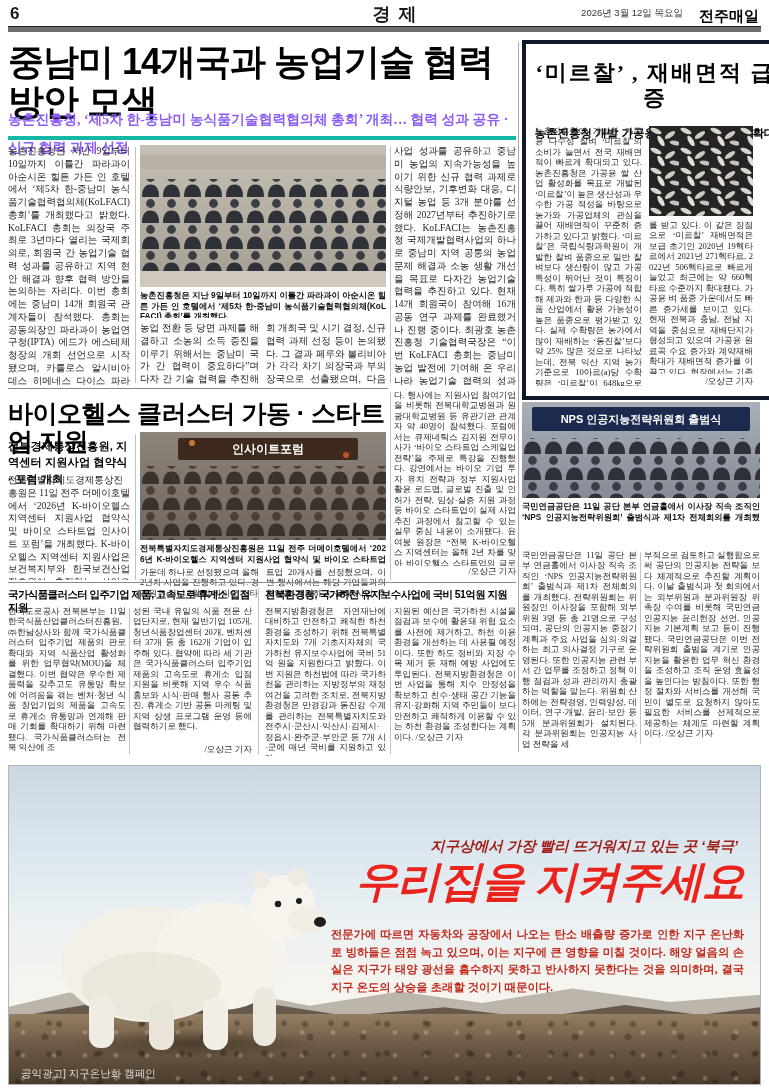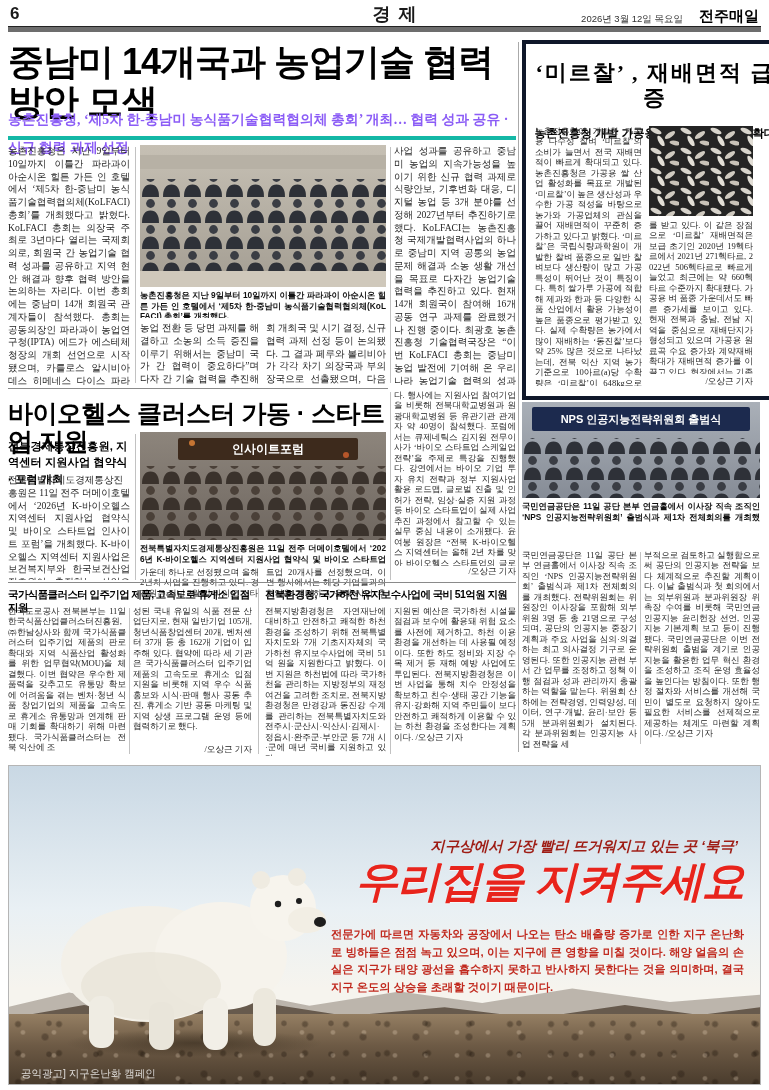--- a/index.html
+++ b/index.html
@@ -12,21 +12,21 @@
              overflow:hidden;color:#232323;}
   .caption{font-family:"Liberation Sans",sans-serif;font-weight:700;font-size:8.3px;
            line-height:1.28;text-align:justify;word-break:break-all;color:#111;overflow:hidden;}
   .vrule{position:absolute;width:1px;background:#c2c2c2;}
   .hrule{position:absolute;height:1px;background:#8a8a8a;}
   .byline{text-align:right;font-size:8.6px;color:#232323;}
 
   
   .hdr-num{font:700 17px/1 "Liberation Sans",sans-serif;}
   .hdr-section{font:700 18px/1 "Liberation Serif",serif;letter-spacing:8px;text-align:center;}
-  .hdr-right{position:absolute;right:10px;top:8px;display:flex;gap:16px;align-items:flex-end;}
+  .hdr-right{position:absolute;right:10px;top:8px;display:flex;gap:16px;align-items:flex-start;}
   .hdr-date{font:400 9.5px/1 "Liberation Sans",sans-serif;color:#333;}
   .hdr-paper{font:900 15px/1 "Liberation Sans",sans-serif;color:#000;}
   .dbl-rule{position:absolute;left:8px;right:8px;top:26px;height:5px;background:#6d6d6d;border-top:1px solid #222;}
 
   
   .h-main{font:900 36px/1.12 "Liberation Sans",sans-serif;letter-spacing:-1px;color:#000;}
   .h-subhead{font:700 13.8px/28px "Liberation Serif",serif;color:#8b5cf6;border-bottom:4px solid #14b8a6;}
   .h2{font:800 25px/1.1 "Liberation Sans",sans-serif;letter-spacing:-0.5px;color:#000;}
   .h-box-title{font:800 22px/1.15 "Liberation Serif",serif;letter-spacing:2px;text-align:center;color:#000;}
   .h-box-sub{font:700 11.5px/1.3 "Liberation Sans",sans-serif;text-align:center;color:#000;margin-top:24px;}

